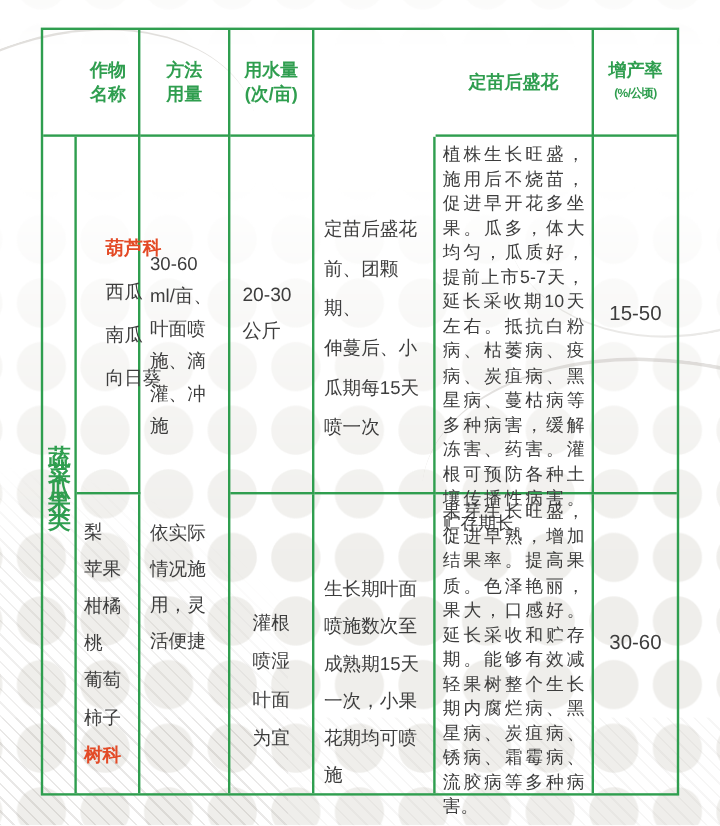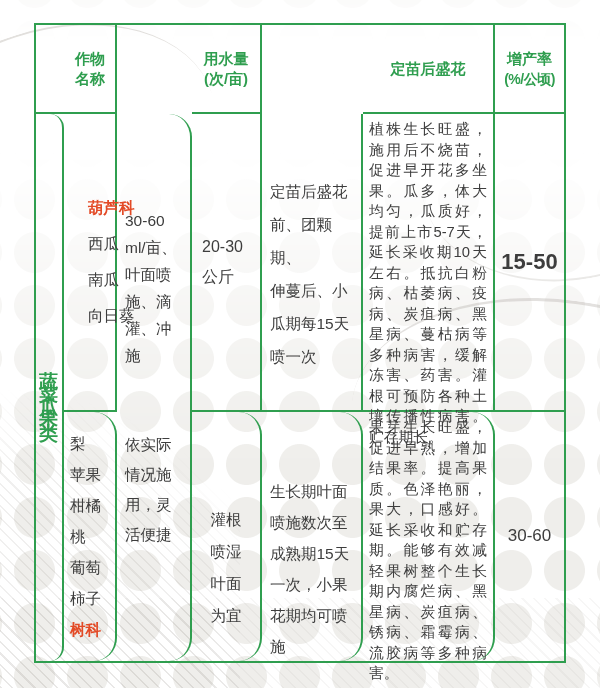--- a/index.html
+++ b/index.html
@@ -52,30 +52,30 @@
   }
   .cell{
     border-right:2px solid var(--green);
     border-bottom:2px solid var(--green);
     display:flex;flex-direction:column;align-items:center;justify-content:center;
     white-space:pre-line;
     line-height:1.3;
     position:relative;
   }
   .no-br{border-right:none;}
-  .no-bb{border-bottom:none;border-radius:23px;}
+  .no-bb{border-bottom:none;}
   
   .hd{color:var(--green);font-weight:bold;font-size:15px;text-align:center;line-height:20px;}
   .h-crop{grid-column:1/3;grid-row:1;padding-left:29px;}
   .h-method{grid-column:3;grid-row:1;}
   .h-water{grid-column:4;grid-row:1;}
   .h-period{grid-column:5;grid-row:1;align-items:flex-start;padding-left:8px;text-align:left;line-height:19px;}
   .h-effect{grid-column:6;grid-row:1;}
   .h-yield{grid-column:7;grid-row:1;}
-  .h-yield .sub{font-size:14px;letter-spacing:-0.5px;}
+  .h-yield .sub{font-size:10px;letter-spacing:-0.5px;}
   
   .b-cat{grid-column:1;grid-row:2/4;}
   .cat-text{
     writing-mode:vertical-rl;text-orientation:upright;
     color:var(--green);font-weight:bold;font-size:19px;letter-spacing:13px;
     line-height:1;
   }
   .b-crop1{grid-column:2;grid-row:2;font-size:15.5px;line-height:36px;align-items:flex-start;padding-left:24px;}
   .b-crop2{grid-column:2;grid-row:3;font-size:15.5px;line-height:31px;align-items:flex-start;padding-left:6px;}
   .crop-line{white-space:nowrap;}
@@ -89,37 +89,39 @@
   .b-period1{grid-column:5;grid-row:2;align-items:flex-start;padding-left:8px;font-size:15.5px;line-height:33px;}
   .b-period1 .txt{margin-top:24px;white-space:pre-line;}
   .b-period2{grid-column:5;grid-row:3;align-items:flex-start;justify-content:flex-start;padding:64px 0 0 8px;font-size:15.5px;line-height:31px;}
   .b-effect1,.b-effect2{
     font-size:14.8px;line-height:20.5px;
     justify-content:flex-start;align-items:stretch;
     padding:5px 6px;text-align:justify;word-break:break-all;white-space:normal;
   }
   .b-effect1{grid-column:6;grid-row:2;}
   .b-effect2{grid-column:6;grid-row:3;}
-  .b-yield1{grid-column:7;grid-row:2;font-size:22px;font-weight:bold;}
+  .b-yield1{grid-column:7;grid-row:2;font-size:17px;}
   .b-yield2{grid-column:7;grid-row:3;font-size:17px;}
 </style>
 </head>
 <body>
 
 <div class="bg-dots"></div>
 <div class="bg-hatch"></div>
 <div class="bg-hatch2"></div>
 <div class="swoosh swoosh-1"></div>
 <div class="swoosh swoosh-2"></div>
 <div class="swoosh swoosh-3"></div>
 
 <div class="tbl">
 
   <div class="cell hd h-crop">作物
 名称</div>
+  <div class="cell hd h-method">方法
+用量</div>
   <div class="cell hd h-water">用水量
 (次/亩)</div>
   <div class="cell hd h-effect">定苗后盛花</div>
   <div class="cell hd h-yield no-br">
     <span>增产率</span>
     <span class="sub">(%/公顷)</span>
   </div>
 
   <div class="cell b-cat no-bb">
     <div class="cat-text">蔬菜瓜果类</div>

